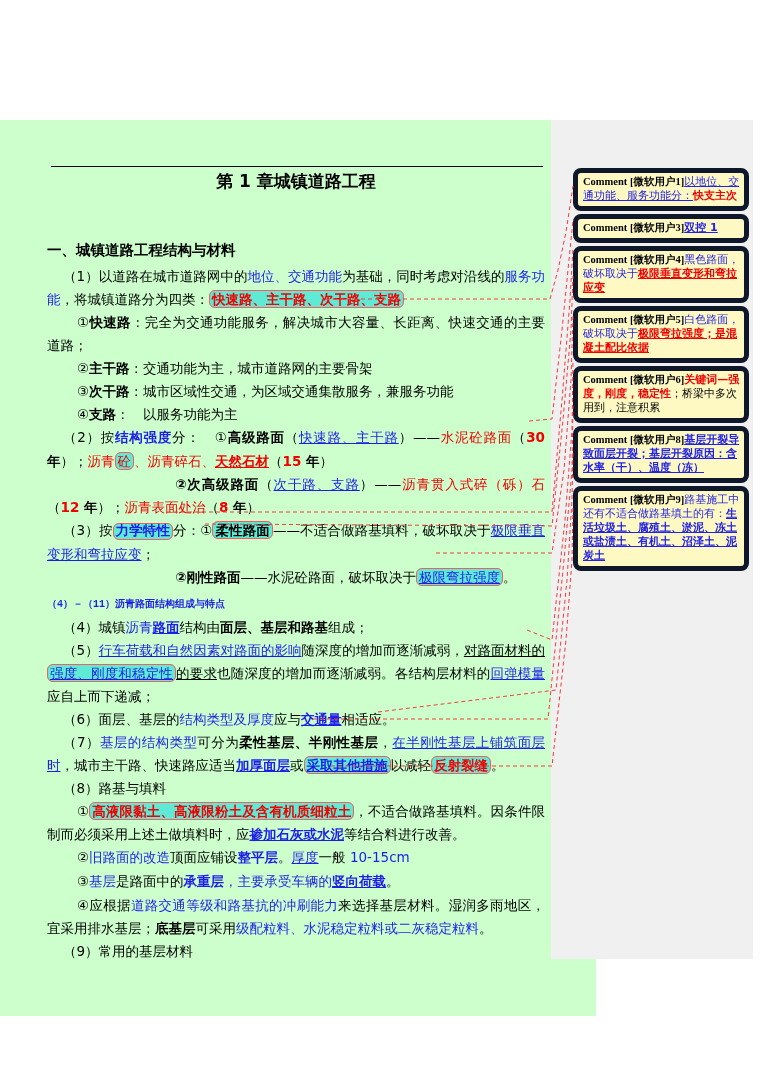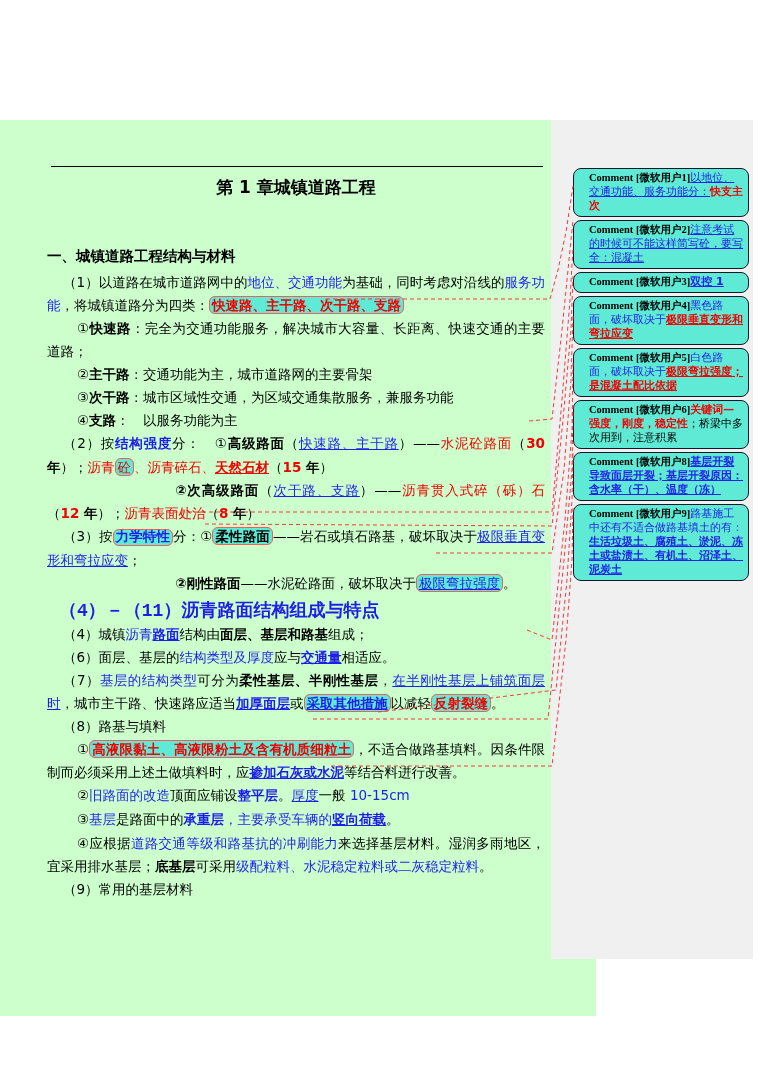--- a/index.html
+++ b/index.html
@@ -3,40 +3,40 @@
 <meta charset="utf-8">
 <style>
   html,body{margin:0;padding:0;}
   body{width:763px;height:1080px;background:#ffffff;position:relative;overflow:hidden;
        font-family:"DejaVu Sans","Liberation Sans",sans-serif;}
   #doc-page{position:absolute;left:0;top:120px;width:596px;height:896px;background:#ccffcc;z-index:1;}
   #comment-panel{position:absolute;left:551px;top:120px;width:202px;height:839px;background:#f0f0f0;z-index:2;
        box-sizing:border-box;padding:48px 0 0 22px;}
   #doc-content{position:relative;padding:0 51px 0 47px;}
   .rule{border-top:1px solid #000;margin:46px 2px 0 4px;height:0;}
-  .title{margin-top:9px;text-align:center;font-size:17px;font-weight:bold;color:#000;}
+  .title{margin-top:3px;text-align:center;font-size:17px;font-weight:bold;color:#000;}
   .h1{margin:48px 0 5px 0;font-size:14.5px;font-weight:bold;color:#000;}
-  .h2{margin:3px 0 0 12px;font-size:18px;font-weight:bold;color:#1e1eea;line-height:23px;}
+  .h2{margin:3px 0 0 0;font-size:10px;font-weight:bold;color:#1e1eea;line-height:23px;}
   .para{margin:0;font-size:13.5px;line-height:23px;color:#000;text-align:justify;}
   .ind1{text-indent:16px;}
   .ind2{text-indent:30px;}
   .sub{text-indent:128px;}
   .s-k{color:#000;}
   .s-kb{color:#000;font-weight:bold;}
   .s-ku{color:#000;text-decoration:underline;}
   .s-b{color:#1e1eea;}
   .s-bb{color:#1e1eea;font-weight:bold;font-family:Liberation Mono, monospace;}
   .s-bu{color:#1e1eea;text-decoration:underline;}
   .s-bbu{color:#1e1eea;font-weight:bold;text-decoration:underline;}
   .s-r{color:#f00202;}
   .s-rb{color:#f00202;font-weight:bold;}
   .s-rbu{color:#f00202;font-weight:bold;text-decoration:underline;}
   .s-box{background:#5eead4;border:1px solid #fb5b5b;border-radius:6px;padding:0 2px;}
-  .comment-box{box-sizing:border-box;width:176px;background:#5eead4;border:1px solid #0f172a;
-       border-radius:8px;padding:2px 4px 3px 15px;margin-bottom:3px;font-size:11px;line-height:14px;}
+  .comment-box{box-sizing:border-box;width:176px;background:#fef9c3;border:5px solid #0f172a;
+       border-radius:8px;padding:2px 4px 3px 5px;margin-bottom:3px;font-size:11px;line-height:14px;}
   .c-lbl{font-family:"Liberation Serif","DejaVu Serif",serif;font-weight:bold;color:#000;font-size:10.5px;}
   .comment-box .s-b,.comment-box .s-bu,.comment-box .s-bb,.comment-box .s-bbu{color:#2222e8;}
   #connector-svg{position:absolute;left:0;top:0;width:763px;height:1080px;z-index:3;pointer-events:none;}
   #connector-svg polyline{fill:none;stroke:#f43b3b;stroke-width:1;stroke-dasharray:4 3;}
 </style>
 </head>
 <body>
 
 <div id="doc-page">
   <div id="doc-content">
@@ -44,40 +44,40 @@
     <div id="doc-paragraphs">
         <p class="title"><span class="s-kb">第 1 章城镇道路工程</span></p>
         <p class="h1"><span class="s-kb">一、城镇道路工程结构与材料</span></p>
         <p class="para ind1"><span class="s-k">（1）以道路在城市道路网中的</span><span class="s-b">地位、交通功能</span><span class="s-k">为基础，同时考虑对沿线的</span><span class="s-b">服务功能</span><span class="s-k">，将城镇道路分为四类：</span><span class="s-rb s-box">快速路、主干路、次干路、支路</span></p>
         <p class="para ind2"><span class="s-k">①</span><span class="s-kb">快速路</span><span class="s-k">：完全为交通功能服务，解决城市大容量、长距离、快速交通的主要道路；</span></p>
         <p class="para ind2"><span class="s-k">②</span><span class="s-kb">主干路</span><span class="s-k">：交通功能为主，城市道路网的主要骨架</span></p>
         <p class="para ind2"><span class="s-k">③</span><span class="s-kb">次干路</span><span class="s-k">：城市区域性交通，为区域交通集散服务，兼服务功能</span></p>
         <p class="para ind2"><span class="s-k">④</span><span class="s-kb">支路</span><span class="s-k">：　以服务功能为主</span></p>
         <p class="para ind1"><span class="s-k">（2）按</span><span class="s-bb">结构强度</span><span class="s-k">分：　①</span><span class="s-kb">高级路面</span><span class="s-k">（</span><span class="s-bu">快速路、主干路</span><span class="s-k">）——</span><span class="s-r">水泥砼路面</span><span class="s-k">（</span><span class="s-rb">30</span><span class="s-kb"> 年</span><span class="s-k">）；</span><span class="s-r">沥青</span><span class="s-r s-box">砼</span><span class="s-r">、沥青碎石、</span><span class="s-rbu">天然石材</span><span class="s-k">（</span><span class="s-rb">15</span><span class="s-kb"> 年</span><span class="s-k">）</span></p>
         <p class="para sub"><span class="s-kb">②次高级路面</span><span class="s-k">（</span><span class="s-bu">次干路、支路</span><span class="s-k">）——</span><span class="s-r">沥青贯入式碎（砾）石</span><span class="s-k">（</span><span class="s-rb">12</span><span class="s-kb"> 年</span><span class="s-k">）；</span><span class="s-r">沥青表面处治</span><span class="s-k">（</span><span class="s-rb">8</span><span class="s-kb"> 年</span><span class="s-k">）</span></p>
-        <p class="para ind1"><span class="s-k">（3）按</span><span class="s-bb s-box">力学特性</span><span class="s-k">分：①</span><span class="s-kb s-box">柔性路面</span><span class="s-k">——岩石或填石路基，破坏取决于</span><span class="s-bu">极限垂直变形和弯拉应变</span><span class="s-k">；</span></p>
+        <p class="para ind1"><span class="s-k">（3）按</span><span class="s-bb s-box">力学特性</span><span class="s-k">分：①</span><span class="s-kb s-box">柔性路面</span><span class="s-k">——不适合做路基填料，破坏取决于</span><span class="s-bu">极限垂直变形和弯拉应变</span><span class="s-k">；</span></p>
         <p class="para sub"><span class="s-kb">②刚性路面</span><span class="s-k">——水泥砼路面，破坏取决于</span><span class="s-bu s-box">极限弯拉强度</span><span class="s-k">。</span></p>
         <p class="h2"><span class="s-bb">（4）－（11）沥青路面结构组成与特点</span></p>
         <p class="para ind1"><span class="s-k">（4）城镇</span><span class="s-b">沥青</span><span class="s-bbu">路面</span><span class="s-k">结构由</span><span class="s-kb">面层、基层和路基</span><span class="s-k">组成；</span></p>
+        <p class="para ind1"><span class="s-k">（5）</span><span class="s-bu">行车荷载和自然因素对路面的影响</span><span class="s-k">随深度的增加而逐渐减弱，</span><span class="s-ku">对路面材料的</span><span class="s-bu s-box">强度、刚度和稳定性</span><span class="s-ku">的要求</span><span class="s-k">也随深度的增加而逐渐减弱。各结构层材料的</span><span class="s-bu">回弹模量</span><span class="s-k">应自上而下递减；</span></p>
         <p class="para ind1"><span class="s-k">（6）面层、基层的</span><span class="s-b">结构类型及厚度</span><span class="s-k">应与</span><span class="s-bbu">交通量</span><span class="s-k">相适应。</span></p>
         <p class="para ind1"><span class="s-k">（7）</span><span class="s-b">基层的结构类型</span><span class="s-k">可分为</span><span class="s-kb">柔性基层、半刚性基层</span><span class="s-k">，</span><span class="s-bu">在半刚性基层上铺筑面层时</span><span class="s-k">，城市主干路、快速路应适当</span><span class="s-bbu">加厚面层</span><span class="s-k">或</span><span class="s-bbu s-box">采取其他措施</span><span class="s-k">以减轻</span><span class="s-rb s-box">反射裂缝</span><span class="s-k">。</span></p>
         <p class="para ind1"><span class="s-k">（8）路基与填料</span></p>
         <p class="para ind2"><span class="s-k">①</span><span class="s-rb s-box">高液限黏土、高液限粉土及含有机质细粒土</span><span class="s-k">，不适合做路基填料。因条件限制而必须采用上述土做填料时，应</span><span class="s-bbu">掺加石灰或水泥</span><span class="s-k">等结合料进行改善。</span></p>
         <p class="para ind2"><span class="s-k">②</span><span class="s-b">旧路面的改造</span><span class="s-k">顶面应铺设</span><span class="s-bb">整平层</span><span class="s-k">。</span><span class="s-bu">厚度</span><span class="s-k">一般 </span><span class="s-b">10-15cm</span></p>
         <p class="para ind2"><span class="s-k">③</span><span class="s-b">基层</span><span class="s-k">是路面中的</span><span class="s-bb">承重层</span><span class="s-b">，主要承受车辆的</span><span class="s-bbu">竖向荷载</span><span class="s-k">。</span></p>
         <p class="para ind2"><span class="s-k">④应根据</span><span class="s-b">道路交通等级和路基抗的冲刷能力</span><span class="s-k">来选择基层材料。湿润多雨地区，宜采用排水基层；</span><span class="s-kb">底基层</span><span class="s-k">可采用</span><span class="s-b">级配粒料、水泥稳定粒料或二灰稳定粒料</span><span class="s-k">。</span></p>
         <p class="para ind1"><span class="s-k">（9）常用的基层材料</span></p>
       </div>
   </div>
 </div>
 
 <div id="comment-panel">
   <div id="comments-list">
       <div class="comment-box"><span class="c-lbl">Comment [微软用户1]</span><span class="s-bu">以地位、交通功能、服务功能分：</span><span class="s-rb">快支主次</span></div>
-      <div class="comment-box"><span class="c-lbl">Comment [微软用户2]</span><span class="s-bu">注意考试的时候可不能这样简写砼，要写全：混凝土</span></div>
       <div class="comment-box"><span class="c-lbl">Comment [微软用户3]</span><span class="s-bbu">双控 1</span></div>
       <div class="comment-box"><span class="c-lbl">Comment [微软用户4]</span><span class="s-b">黑色路面，破坏取决于</span><span class="s-rbu">极限垂直变形和弯拉应变</span></div>
       <div class="comment-box"><span class="c-lbl">Comment [微软用户5]</span><span class="s-b">白色路面，破坏取决于</span><span class="s-rbu">极限弯拉强度；是混凝土配比依据</span></div>
       <div class="comment-box"><span class="c-lbl">Comment [微软用户6]</span><span class="s-rb">关键词—强度，刚度，稳定性</span><span class="s-k">；桥梁中多次用到，注意积累</span></div>
       <div class="comment-box"><span class="c-lbl">Comment [微软用户8]</span><span class="s-bbu">基层开裂导致面层开裂；基层开裂原因：含水率（干）、温度（冻）</span></div>
       <div class="comment-box"><span class="c-lbl">Comment [微软用户9]</span><span class="s-b">路基施工中还有不适合做路基填土的有：</span><span class="s-bbu">生活垃圾土、腐殖土、淤泥、冻土或盐渍土、有机土、沼泽土、泥炭土</span></div>
     </div>
 </div>
 
 <svg id="connector-svg" viewBox="0 0 763 1080">

